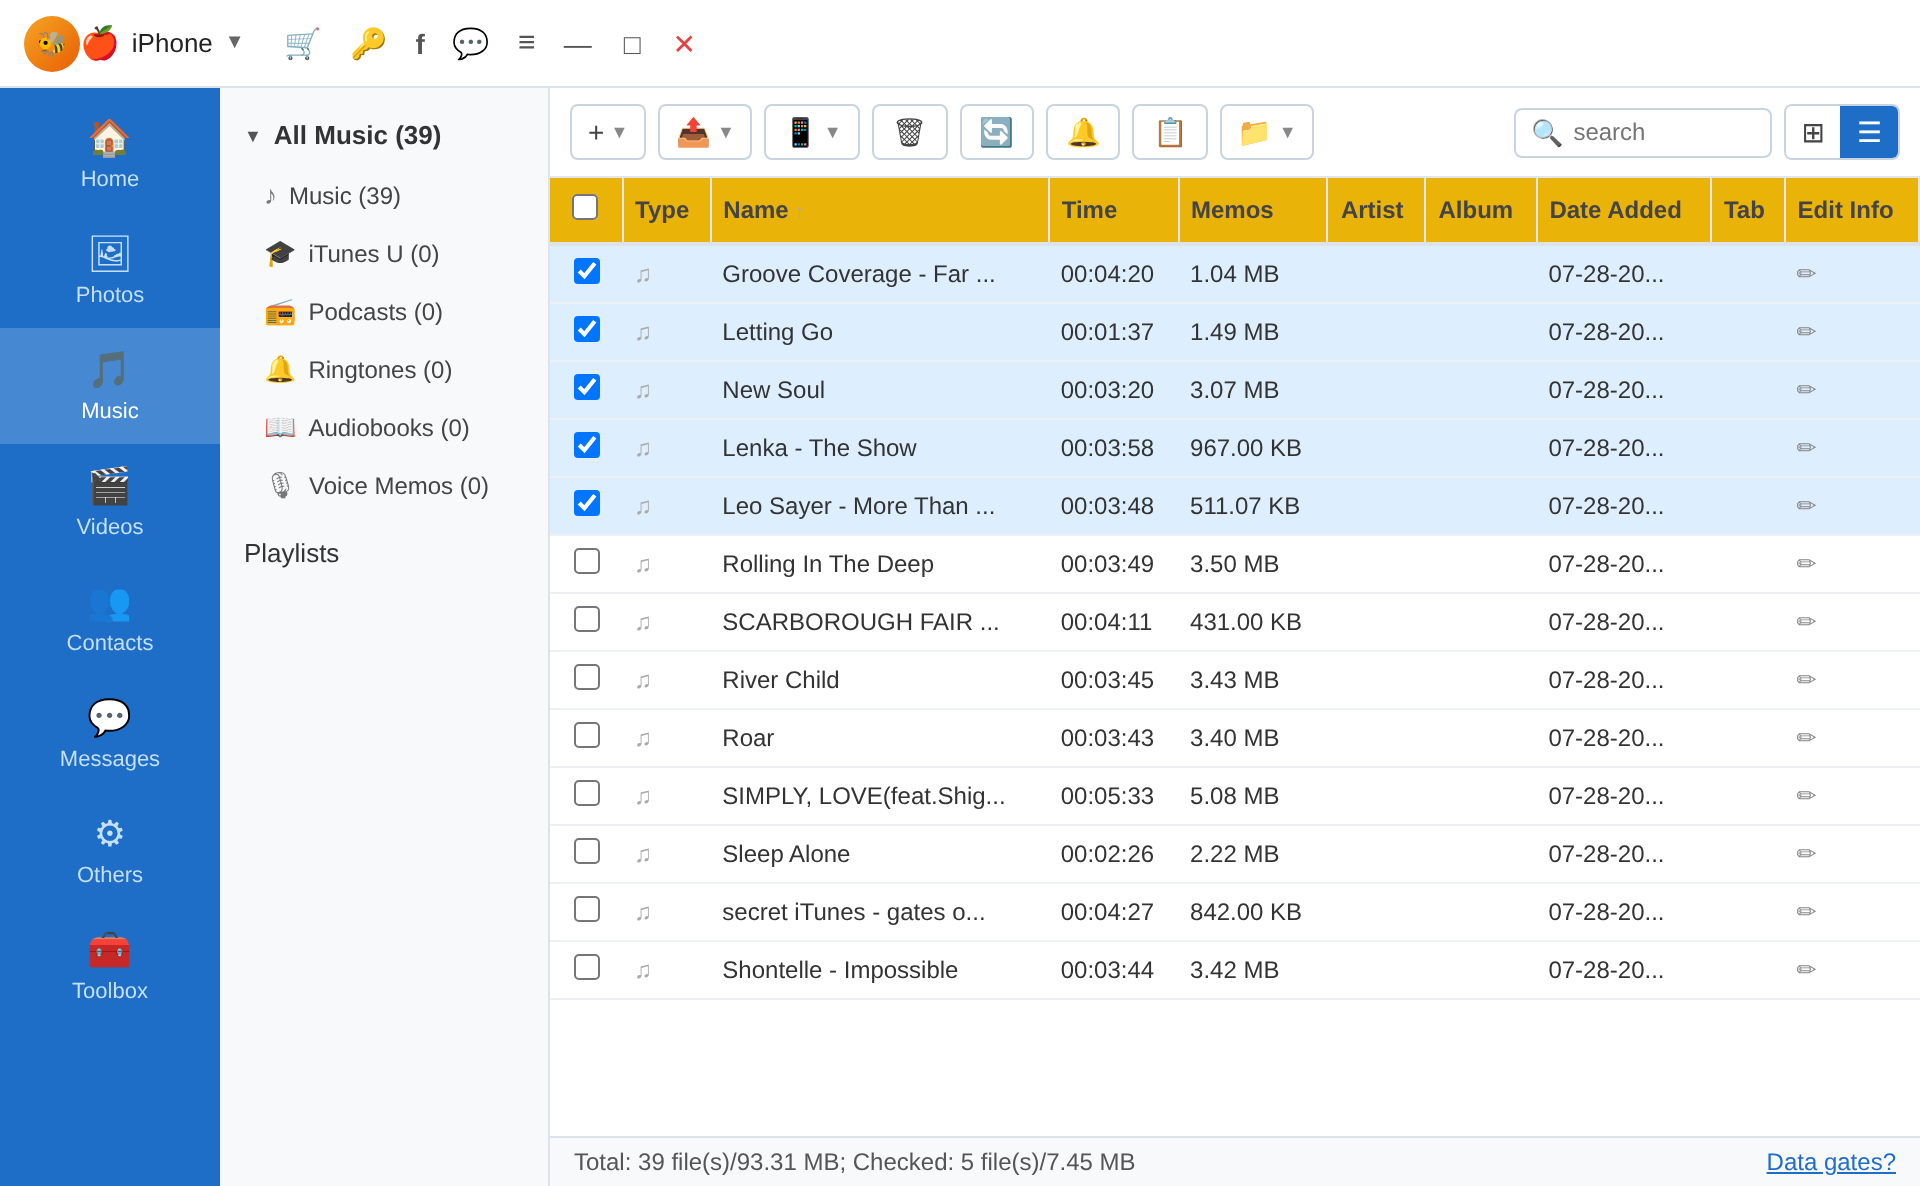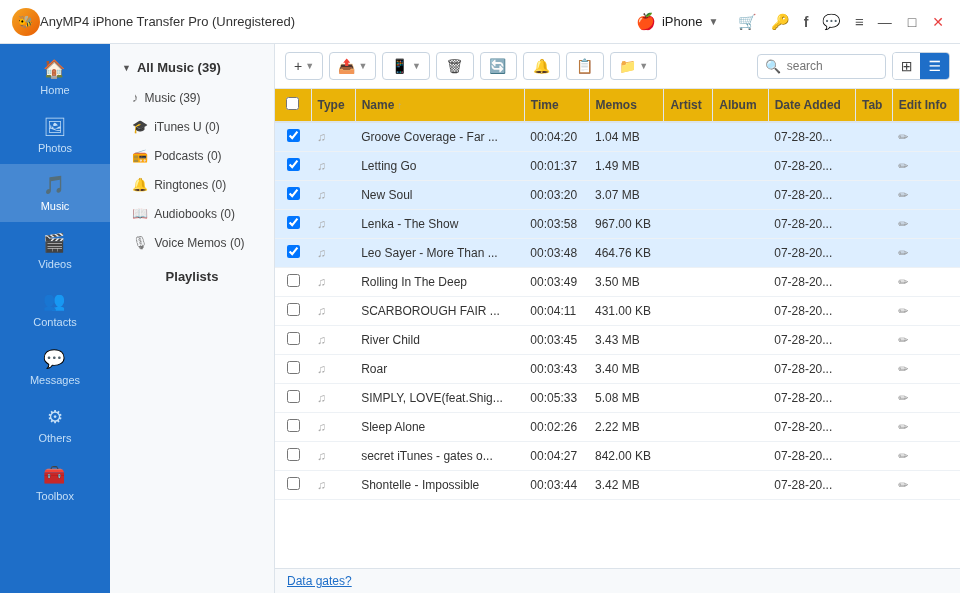--- a/index.html
+++ b/index.html
@@ -47,21 +47,21 @@
       display: flex; align-items: center; padding: 8px 12px; font-size: 13px;
       font-weight: 600; color: #333; cursor: pointer; gap: 6px;
     }
     .cat-arrow { font-size: 9px; color: #555; }
     .subcategory-item {
       display: flex; align-items: center; padding: 7px 12px 7px 22px;
       font-size: 12px; color: #444; cursor: pointer; gap: 6px;
     }
     .subcategory-item .sub-icon { font-size: 13px; color: #777; }
     .playlists-header {
-      padding: 12px 12px 6px; font-size: 13px; font-weight: 700; color: #333; text-align: center;
+      padding: 12px 12px 6px; font-size: 13px; font-weight: 400; color: #333;
     }
 
     
     .right-panel { display: flex; flex-direction: column; flex: 1; overflow: hidden; background: #fff; }
 
     
     .toolbar {
       display: flex; align-items: center; padding: 8px 10px; gap: 6px;
       border-bottom: 1px solid #e0e6ed; background: #fff; flex-shrink: 0;
     }
@@ -118,21 +118,20 @@
       background: linear-gradient(135deg, #f5a623, #e85d04);
       display: flex; align-items: center; justify-content: center;
       font-size: 12px; color: #fff; font-weight: bold;
     }
   </style>
 </head>
 <body>
 
 <div class="titlebar">
   <div class="logo-circle">🐝</div>
-  <span class="titlebar-title">AnyMP4 iPhone Transfer Pro (Unregistered)</span>
   <div class="titlebar-device">
     <span class="apple-icon">🍎</span>
     <span>iPhone</span>
     <span class="chevron-down">▼</span>
   </div>
   <div class="titlebar-icons">
     <span class="titlebar-icon" style="color:#f5a623;">🛒</span>
     <span class="titlebar-icon" style="color:#f5a623;">🔑</span>
     <span class="titlebar-icon" style="color:#555;font-weight:bold;font-size:14px;">f</span>
     <span class="titlebar-icon" style="color:#555;">💬</span>
@@ -342,21 +341,21 @@
     </tr>
               <tr class="checked-row">
       <td>
         <input type="checkbox" checked="" style="">
       </td>
       <td>
         <span class="music-icon">♫</span>
       </td>
       <td>Leo Sayer - More Than ...</td>
       <td>00:03:48</td>
-      <td>464.76 KB</td>
+      <td>511.07 KB</td>
       <td></td>
       <td></td>
       <td>07-28-20...</td>
       <td></td>
       <td><span class="edit-icon">✏</span></td>
     </tr>
               <tr>
       <td>
         <input type="checkbox" style="">
       </td>
@@ -482,18 +481,19 @@
       <td></td>
       <td>07-28-20...</td>
       <td></td>
       <td><span class="edit-icon">✏</span></td>
     </tr>
             </tbody>
         </table>
       </div>
 
       <div class="status-bar">
+        <span>Total: 39 file(s)/93.31 MB; Checked: 5 file(s)/7.45 MB</span>
         <span class="data-lost-link">Data gates?</span>
       </div>
 
     </div>
   </div>
 </div>
 
 </body></html>

